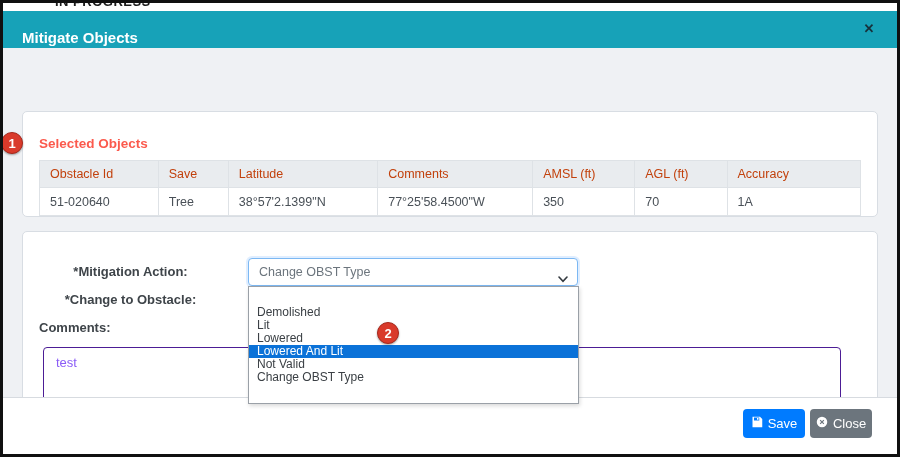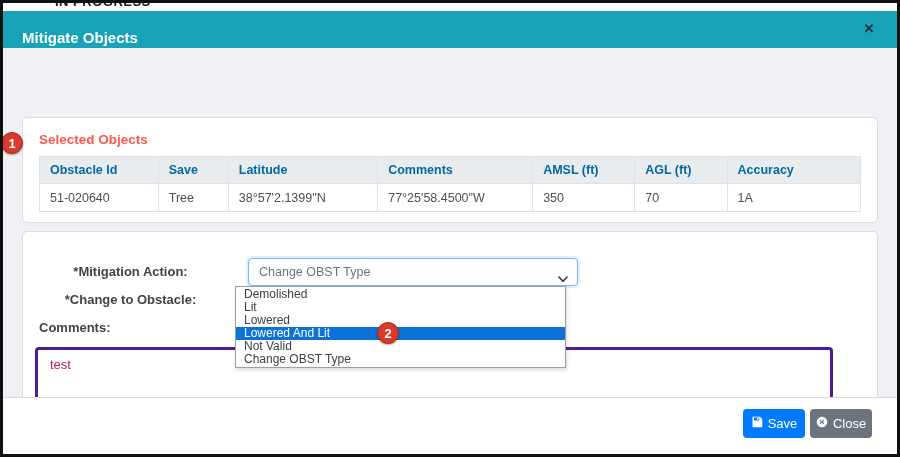--- a/index.html
+++ b/index.html
@@ -7,45 +7,45 @@
   
   .backdrop-strip{position:absolute;left:0;top:0;width:100%;height:8px;background:#fff;overflow:hidden;}
   .backdrop-strip span{display:block;margin:-9px 0 0 52px;font-size:13px;font-weight:bold;color:#1a1a1a;letter-spacing:.5px;}
   
   .modal-header{position:absolute;left:0;top:8px;width:100%;height:37px;background:#17a2b8;}
   .modal-title{position:absolute;left:19px;top:18px;font-size:15px;font-weight:bold;color:#ffffff;}
   .modal-close{position:absolute;right:18px;top:8px;width:20px;height:20px;font-size:13px;font-weight:bold;color:#17303a;text-align:center;line-height:20px;cursor:pointer;}
   .modal-body{position:absolute;left:0;top:45px;width:100%;height:349px;background:#eff1f4;}
   .modal-footer{position:absolute;left:0;top:394px;width:100%;height:57px;background:#ffffff;border-top:1px solid #d7dbe0;}
   .card{position:absolute;left:19px;width:856px;background:#ffffff;border:1px solid #d8dde3;border-radius:5px;box-sizing:border-box;}
-  .card1{top:69px;height:106px;padding:14px 16px;}
+  .card1{top:63px;height:106px;padding:24px 16px;}
   .card2{top:183px;height:197px;}
   .section-title{font-size:13.5px;font-weight:bold;color:#fb5a4d;margin-bottom:9px;}
   table{border-collapse:collapse;width:100%;table-layout:fixed;}
   th,td{border:1px solid #dee2e6;text-align:left;padding:4px 10px;font-size:12.5px;overflow:hidden;white-space:nowrap;}
-  th{background:#e9ecef;color:#0369a1;font-weight:bold;height:18px;margin-left:25px;}
+  th{background:#e9ecef;color:#c2410c;font-weight:normal;height:18px;margin-left:25px;}
   td{color:#495057;height:19px;background:#fff;}
   th:nth-child(1){width:14.5%}th:nth-child(2){width:7.5%}th:nth-child(3){width:18.9%}
   th:nth-child(4){width:19.7%}th:nth-child(5){width:12.1%}th:nth-child(6){width:10.7%}th:nth-child(7){width:16.6%}
   
   .badge{position:absolute;width:22px;height:22px;border-radius:50%;background:#d93a2b;border:1px solid #a8281c;color:#fff;font-size:13px;font-weight:bold;text-align:center;line-height:22px;box-sizing:border-box;box-shadow:0 1px 2px rgba(0,0,0,.35);z-index:30;}
   .badge-1{left:-2px;top:129px;}
   .badge-2{left:354px;top:90px;}
   
   .form-label{position:absolute;font-size:13px;font-weight:bold;color:#3e4449;text-align:center;}
   .lbl-mitigation{left:0;top:26px;width:215px;line-height:28px;}
   .lbl-obstacle{left:0;top:58px;width:215px;line-height:20px;}
   .lbl-comments{left:16px;top:88px;font-size:13px;font-weight:bold;color:#3e4449;position:absolute;}
   .select-box{position:absolute;left:225px;top:26px;width:330px;height:28px;box-sizing:border-box;background:#fff;border:1px solid #7cb8f3;border-radius:4px;box-shadow:0 0 0 2px rgba(130,189,255,.25);}
   .select-value{position:absolute;left:10px;top:0;line-height:26px;font-size:12.5px;color:#6c757d;}
   .select-caret{position:absolute;right:9px;top:10px;}
-  .dropdown-list{position:absolute;left:212px;top:54px;width:331px;box-sizing:border-box;background:#fff;border:1px solid #9aa0a7;z-index:20;box-shadow:1px 2px 4px rgba(0,0,0,.15);padding:1px 0;}
+  .dropdown-list{position:absolute;left:225px;top:54px;width:331px;box-sizing:border-box;background:#fff;border:1px solid #9aa0a7;z-index:20;box-shadow:1px 2px 4px rgba(0,0,0,.15);padding:19px 0;}
   .dropdown-list li{list-style:none;height:13px;line-height:13px;font-size:12px;color:#3b4045;padding:0 0 0 8px;white-space:nowrap;cursor:default;}
   .dropdown-list li.highlighted{background:#0b72d8;color:#ffffff;}
-  .comments-area{position:absolute;left:12px;top:115px;width:798px;height:62px;box-sizing:border-box;border:3px solid #4c1d95;border-radius:4px;background:#fff;font-family:"Liberation Sans",sans-serif;font-size:13px;color:#be185d;padding:7px 12px;resize:none;outline:none;}
+  .comments-area{position:absolute;left:20px;top:115px;width:798px;height:62px;box-sizing:border-box;border:1px solid #4c1d95;border-radius:4px;background:#fff;font-family:"Liberation Sans",sans-serif;font-size:13px;color:#8b5cf6;padding:7px 12px;resize:none;outline:none;}
   .resize-handle{position:absolute;left:800px;top:165px;width:9px;height:9px;background:
      linear-gradient(135deg,transparent 0 55%,#9aa0a6 55% 62%,transparent 62% 75%,#9aa0a6 75% 82%,transparent 82%);}
   
   .btn{position:absolute;top:11px;height:29px;border:none;border-radius:4px;color:#fff;font-size:13px;font-family:"Liberation Sans",sans-serif;display:flex;align-items:center;justify-content:center;gap:5px;cursor:pointer;padding:0 10px;box-sizing:border-box;}
   .btn-save{left:740px;width:62px;background:#007bff;}
   .btn-close{left:807px;width:62px;background:#6c757d;}
   .icon{display:inline-block;}
 </style>
 </head>
 <body>

